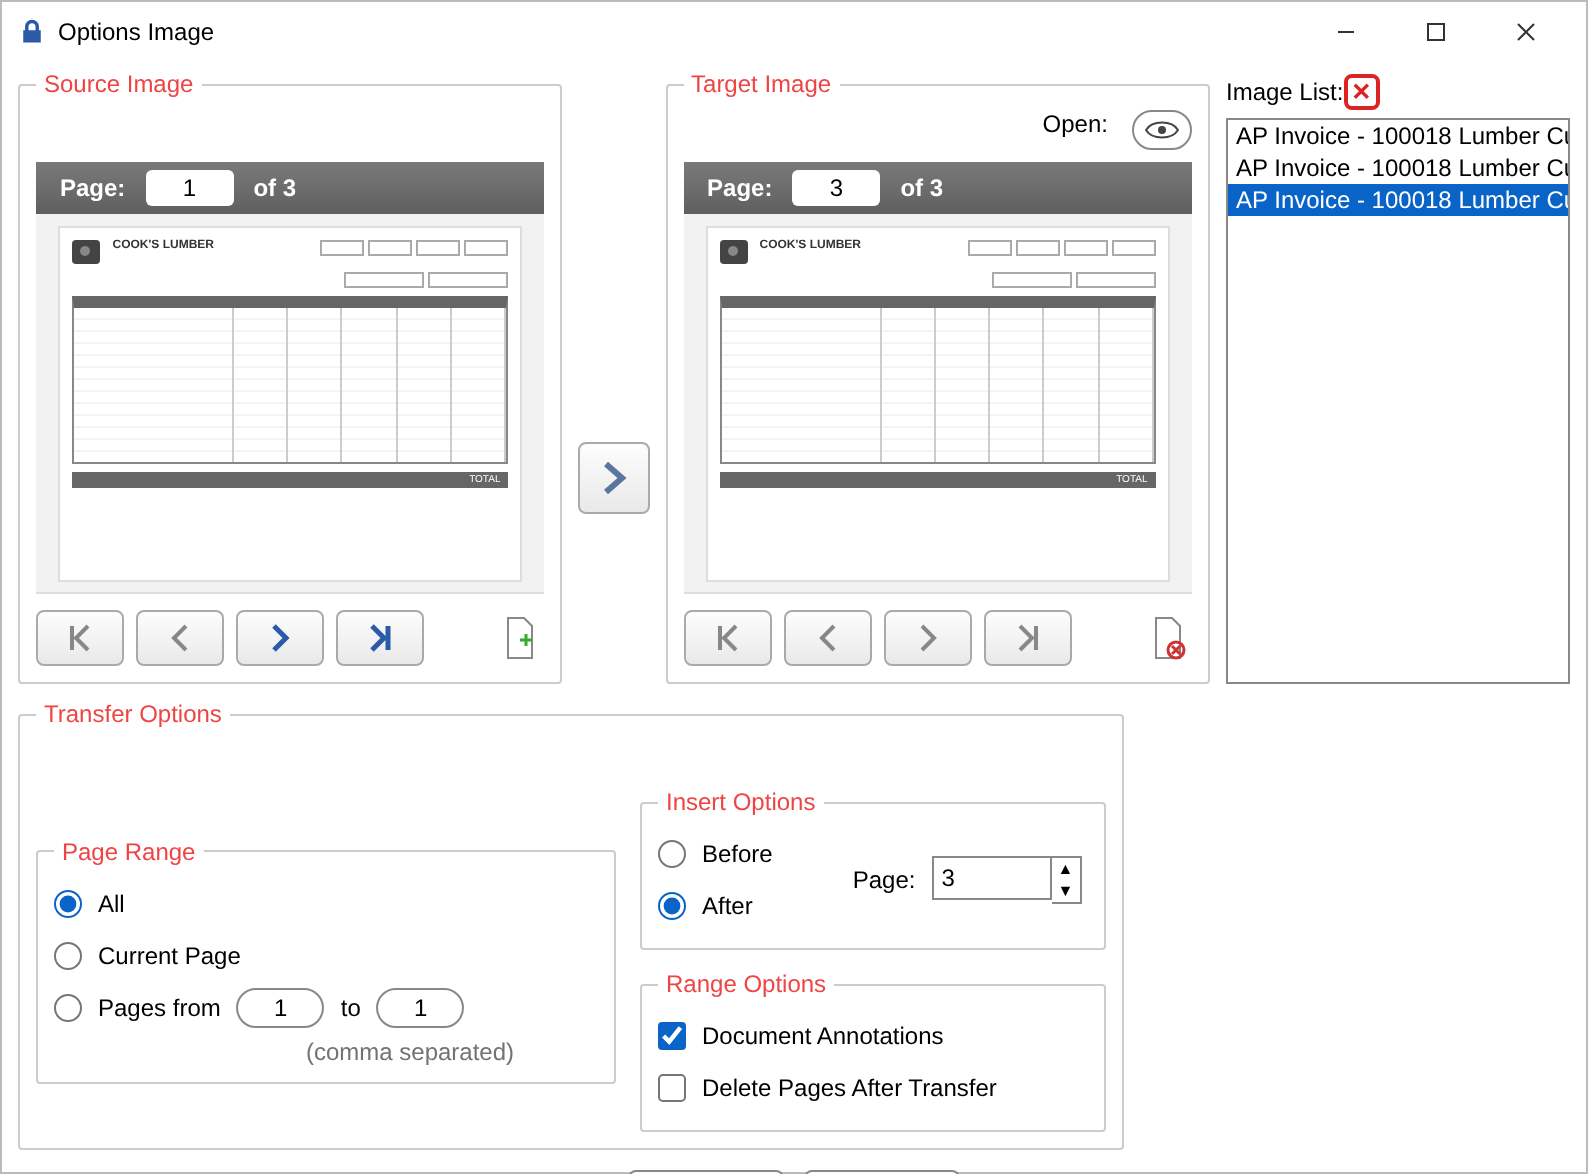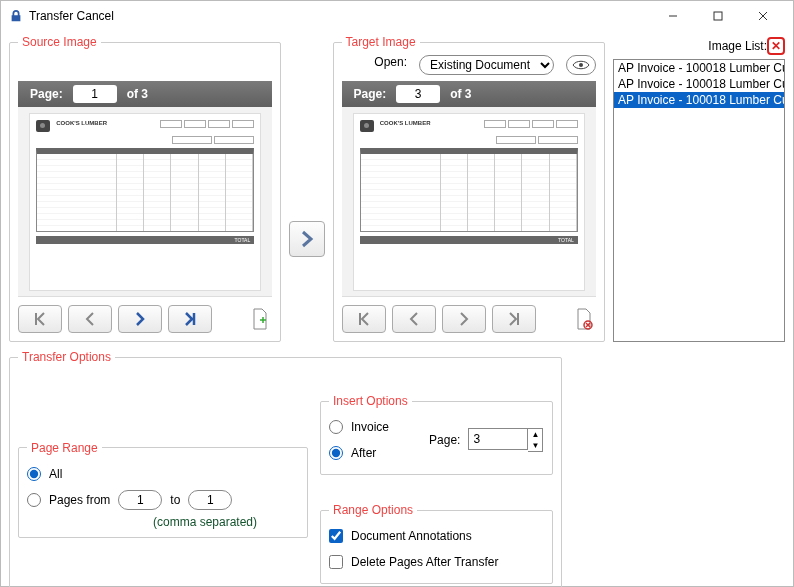--- a/index.html
+++ b/index.html
@@ -31,53 +31,53 @@
 .doc .tbl { border:1px solid #888; height:84px; background: repeating-linear-gradient(#fff,#fff 5px,#f4f4f4 5px,#f4f4f4 6px); border-top:6px solid #666; position:relative; }
 .doc .tbl .cols { position:absolute; inset:0; display:flex; }
 .doc .tbl .cols span { border-right:1px solid #ccc; }
 .doc .total { background:#666; color:#fff; text-align:right; font-size:5px; padding:1px 4px; }
 .nav { display: flex; gap: 6px; margin-top: 8px; align-items: center; }
 .navbtn { width: 44px; height: 28px; border: 1px solid #aaa; border-radius: 4px; background: linear-gradient(#fdfdfd,#e9e9e9); display: flex; align-items: center; justify-content: center; }
 .navbtn.active svg path { stroke: #2a5aa8; }
 .pageicon { margin-left: auto; width: 24px; height: 28px; display: flex; align-items: center; justify-content: center; }
 .arrowbtn { width: 36px; height: 36px; border: 1px solid #aaa; border-radius: 4px; background: linear-gradient(#fdfdfd,#e9e9e9); display: flex; align-items: center; justify-content: center; align-self: center; margin-top: 100px; }
 .imagelist-col { width: 172px; display: flex; flex-direction: column; }
-.imglist-hdr { display: flex; justify-content: flex-end; align-items: center; height: 22px; }
+.imglist-hdr { display: flex; justify-content: flex-start; align-items: center; height: 22px; }
 .closered { width: 18px; height: 18px; border: 2px solid #d22; border-radius: 4px; display: flex; align-items: center; justify-content: center; color: #d22; font-weight: bold; }
 .listbox { border: 1px solid #888; flex: 1; margin-top: 2px; overflow: hidden; }
 .listitem { white-space: nowrap; padding: 1px 4px; text-overflow: ellipsis; }
 .listitem.sel { background: #0a64c8; color: #fff; }
 .transfer-options { display: flex; gap: 12px; margin-top: 24px; align-items: center; }
 .left-opts { width: 290px; }
-.right-opts { flex: 1; display: flex; flex-direction: column; gap: 28px; }
+.right-opts { flex: 1; display: flex; flex-direction: column; gap: 10px; }
 .radio-row { display: flex; align-items: center; gap: 8px; height: 26px; }
 .num-input { width: 44px; height: 20px; border: 1px solid #888; border-radius: 10px; text-align: center; }
 .txt-input { width: 120px; height: 22px; border: 1px solid #888; border-radius: 10px; }
-.hint { text-align: center; color: #14532d; margin-top: 2px; margin-left: 84px; }
+.hint { text-align: center; color: #737373; margin-top: 2px; margin-left: 84px; }
 .insert-opts { display: flex; align-items: center; gap: 40px; }
 .page-spin { display: flex; }
 .page-spin input { width: 60px; height: 22px; border: 1px solid #888; text-align: left; padding: 0 4px; }
 .page-spin .spins { display: flex; flex-direction: column; border: 1px solid #888; border-left: none; }
 .page-spin .spins span { height: 11px; width: 14px; display: flex; align-items: center; justify-content: center; font-size: 8px; }
 .btn-row { display: flex; gap: 10px; justify-content: center; margin-top: 10px; }
 .btn { width: 78px; height: 24px; border: 1px solid #888; border-radius: 4px; background: #fdfdfd; display: flex; align-items: center; justify-content: center; }
 input[type=radio], input[type=checkbox] { width: 14px; height: 14px; accent-color: #0a64c8; margin:0; }
 .spacer-open { height: 26px; }
 </style>
 </head>
 <body>
 
 <div class="window">
   <div class="titlebar">
     <span class="icon-lock">
       <svg viewBox="0 0 16 16" width="14" height="14">
           <path fill="#2a5aa8" d="M4 7V5a4 4 0 018 0v2h1v7H3V7h1zm2 0h4V5a2 2 0 00-4 0v2z"></path>
         </svg>
     </span>
-    <span class="title">Transfer Cancel</span>
+    <span class="title">Options Image</span>
     <div class="winbtns">
       <div class="winbtn">
           <svg width="10" height="10">
             <line x1="1" y1="5" x2="9" y2="5" stroke="#333" stroke-width="1"></line>
           </svg>
         </div>
       <div class="winbtn">
           <svg width="10" height="10">
             <rect x="1" y="1" width="8" height="8" fill="none" stroke="#333" stroke-width="1"></rect>
           </svg>
@@ -163,21 +163,20 @@
       <div class="arrowbtn">
         <svg width="20" height="20">
             <path d="M6 3l8 7-8 7" fill="none" stroke="#5a76a0" stroke-width="3"></path>
           </svg>
       </div>
 
       <fieldset class="col" style="width:280px">
         <legend>Target Image</legend>
         <div class="open-row">
           <span>Open:</span>
-          <select><option>Existing Document</option></select>
           <div class="eye-btn">
               <svg width="18" height="12">
                 <path d="M1 6c3-5 13-5 16 0-3 5-13 5-16 0z" fill="none" stroke="#444"></path>
                 <circle cx="9" cy="6" r="2" fill="#444"></circle>
               </svg>
             </div>
         </div>
         <div class="pagebar">
           <span>Page:</span>
           <span class="pagebox">3</span>
@@ -257,39 +256,43 @@
     </div>
 
     <fieldset style="margin-top:8px; width:553px;">
       <legend>Transfer Options</legend>
       <div class="transfer-options">
         <fieldset class="left-opts">
           <legend>Page Range</legend>
           <div class="radio-row">
               <input type="radio" checked="" style="">
               <span>All</span>
+            </div>
+          <div class="radio-row">
+              <input type="radio" style="">
+              <span>Current Page</span>
             </div>
           <div class="radio-row">
             <input type="radio" style="">
             <span>Pages from</span>
             <input class="num-input" value="1" style="">
             <span>to</span>
             <input class="num-input" value="1" style="">
           </div>
           <div class="hint">(comma separated)</div>
         </fieldset>
 
         <div class="right-opts">
           <fieldset>
             <legend>Insert Options</legend>
             <div class="insert-opts">
               <div>
                 <div class="radio-row">
                     <input type="radio" style="">
-                    <span>Invoice</span>
+                    <span>Before</span>
                   </div>
                 <div class="radio-row">
                     <input type="radio" checked="" style="">
                     <span>After</span>
                   </div>
               </div>
               <div class="radio-row">
                 <span>Page:</span>
                 <div class="page-spin">
                   <input value="3" style="">

